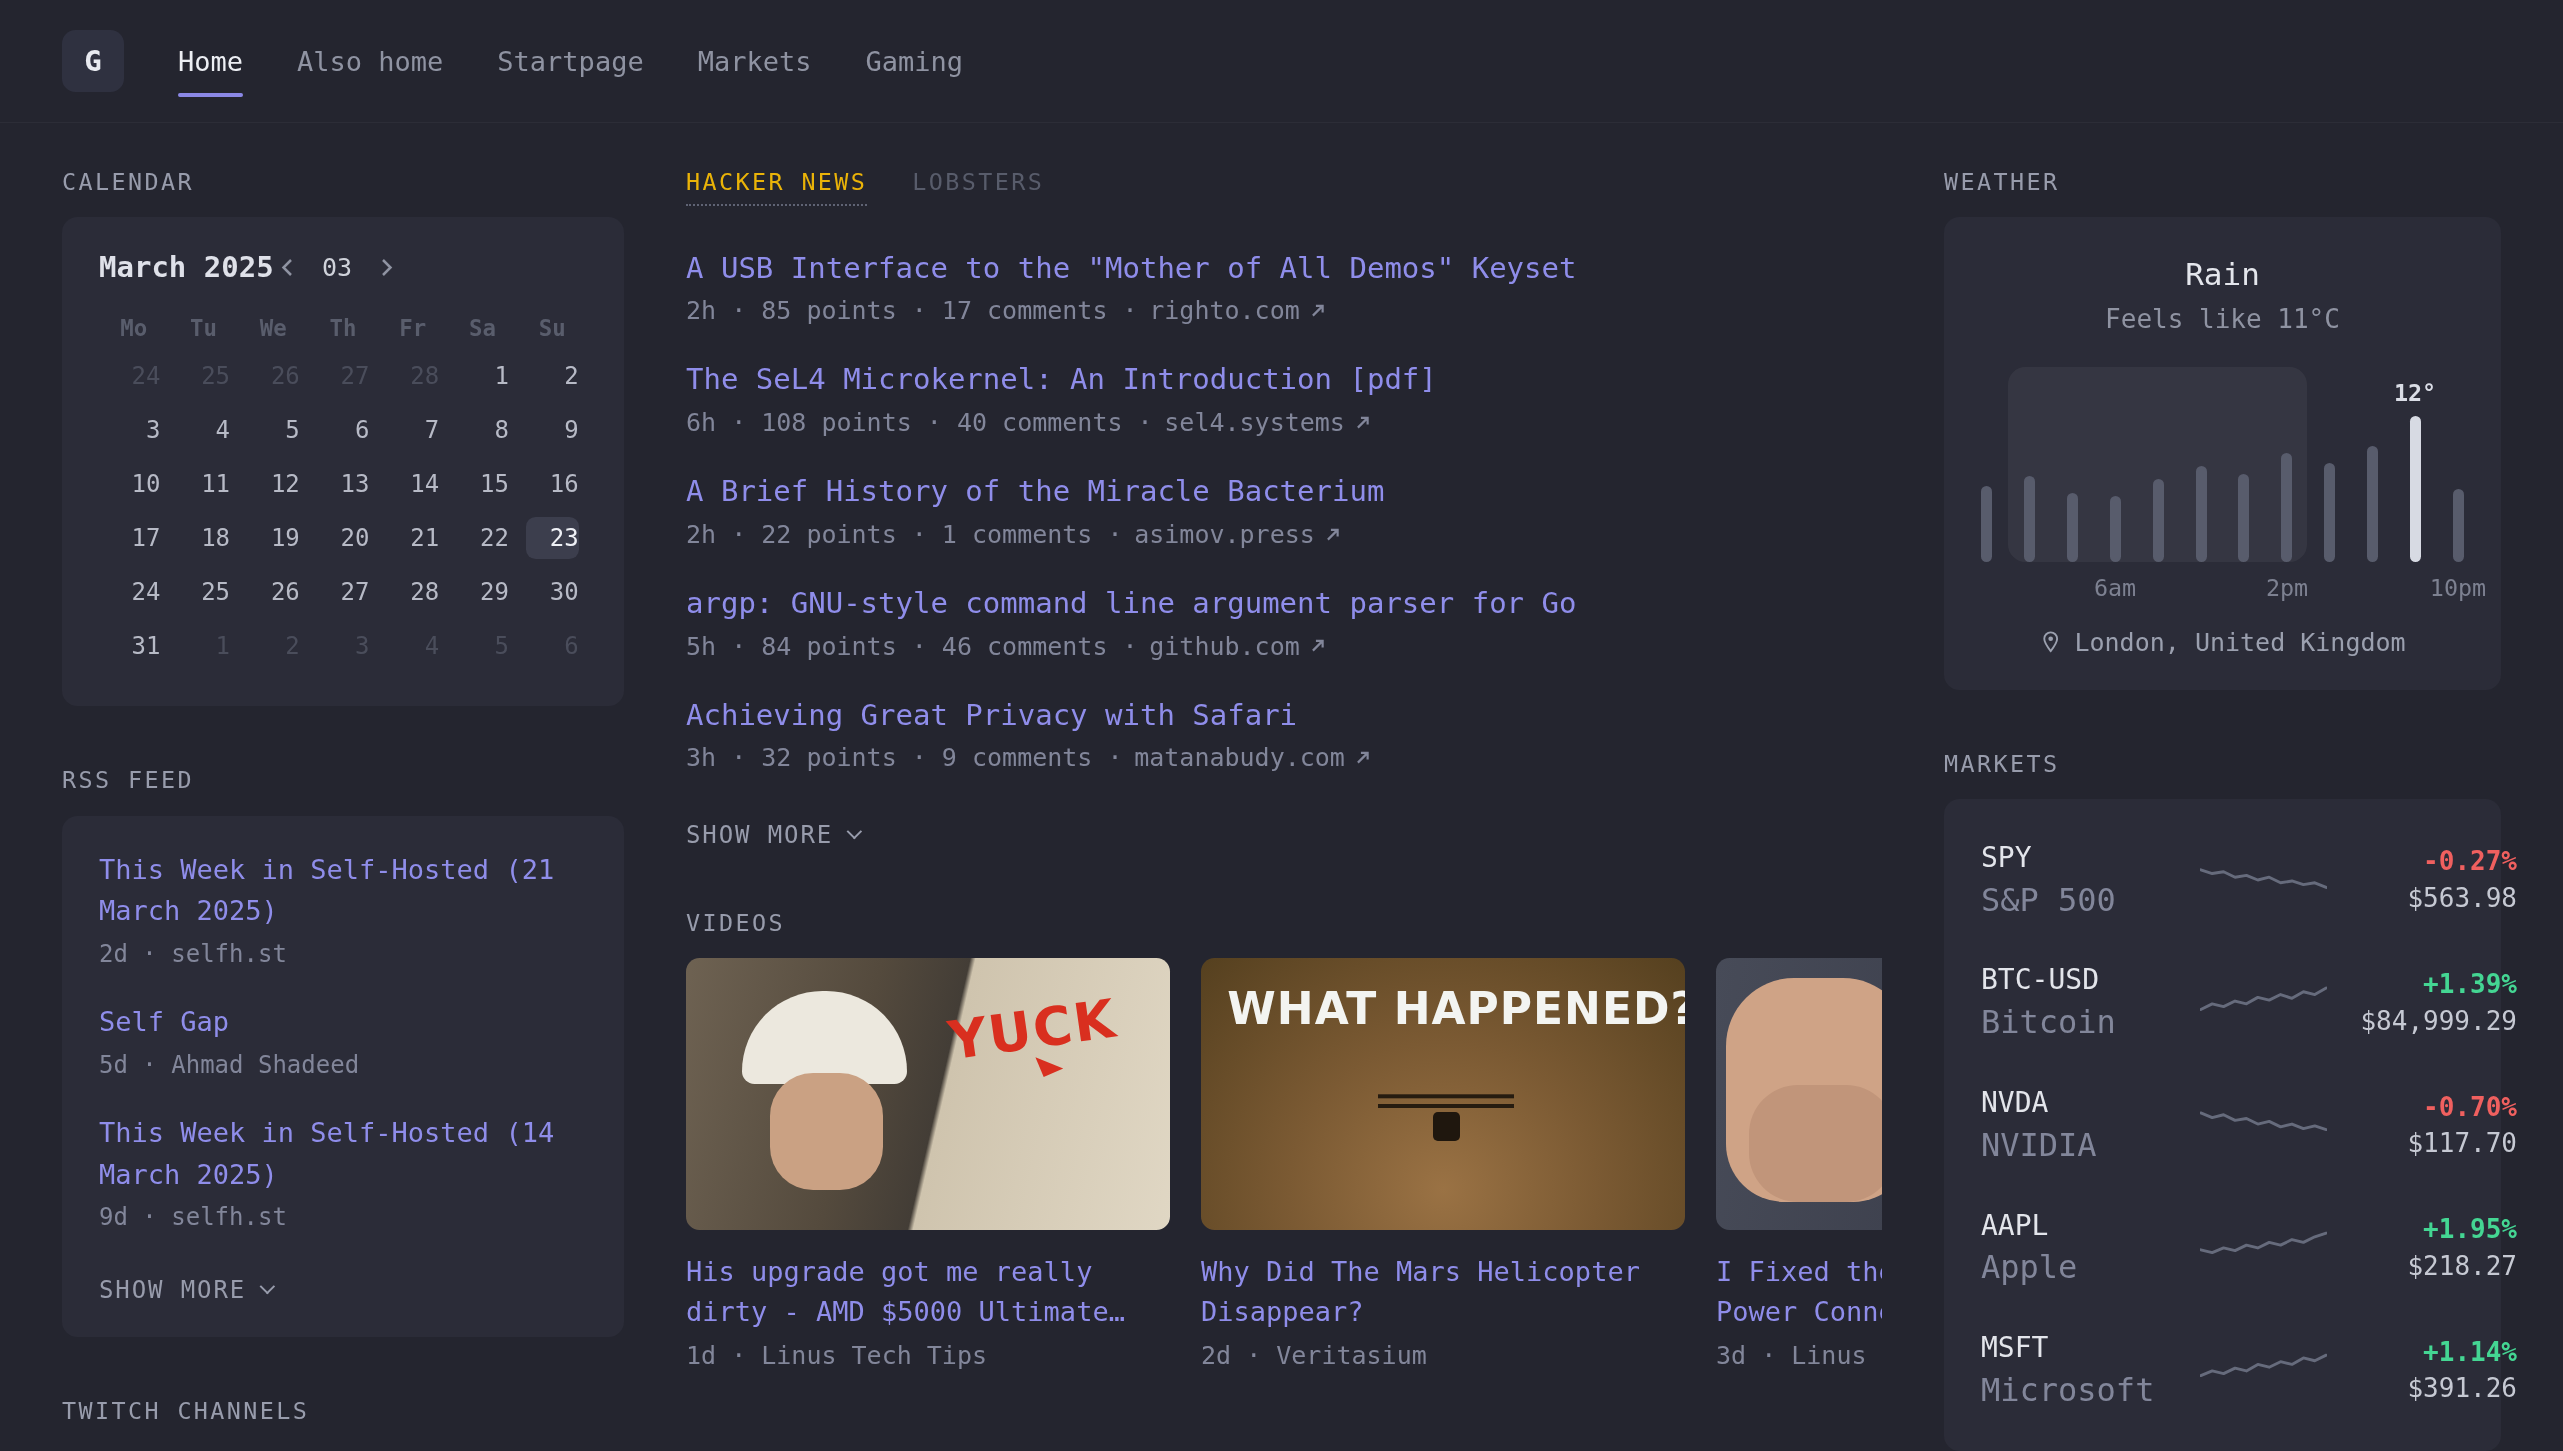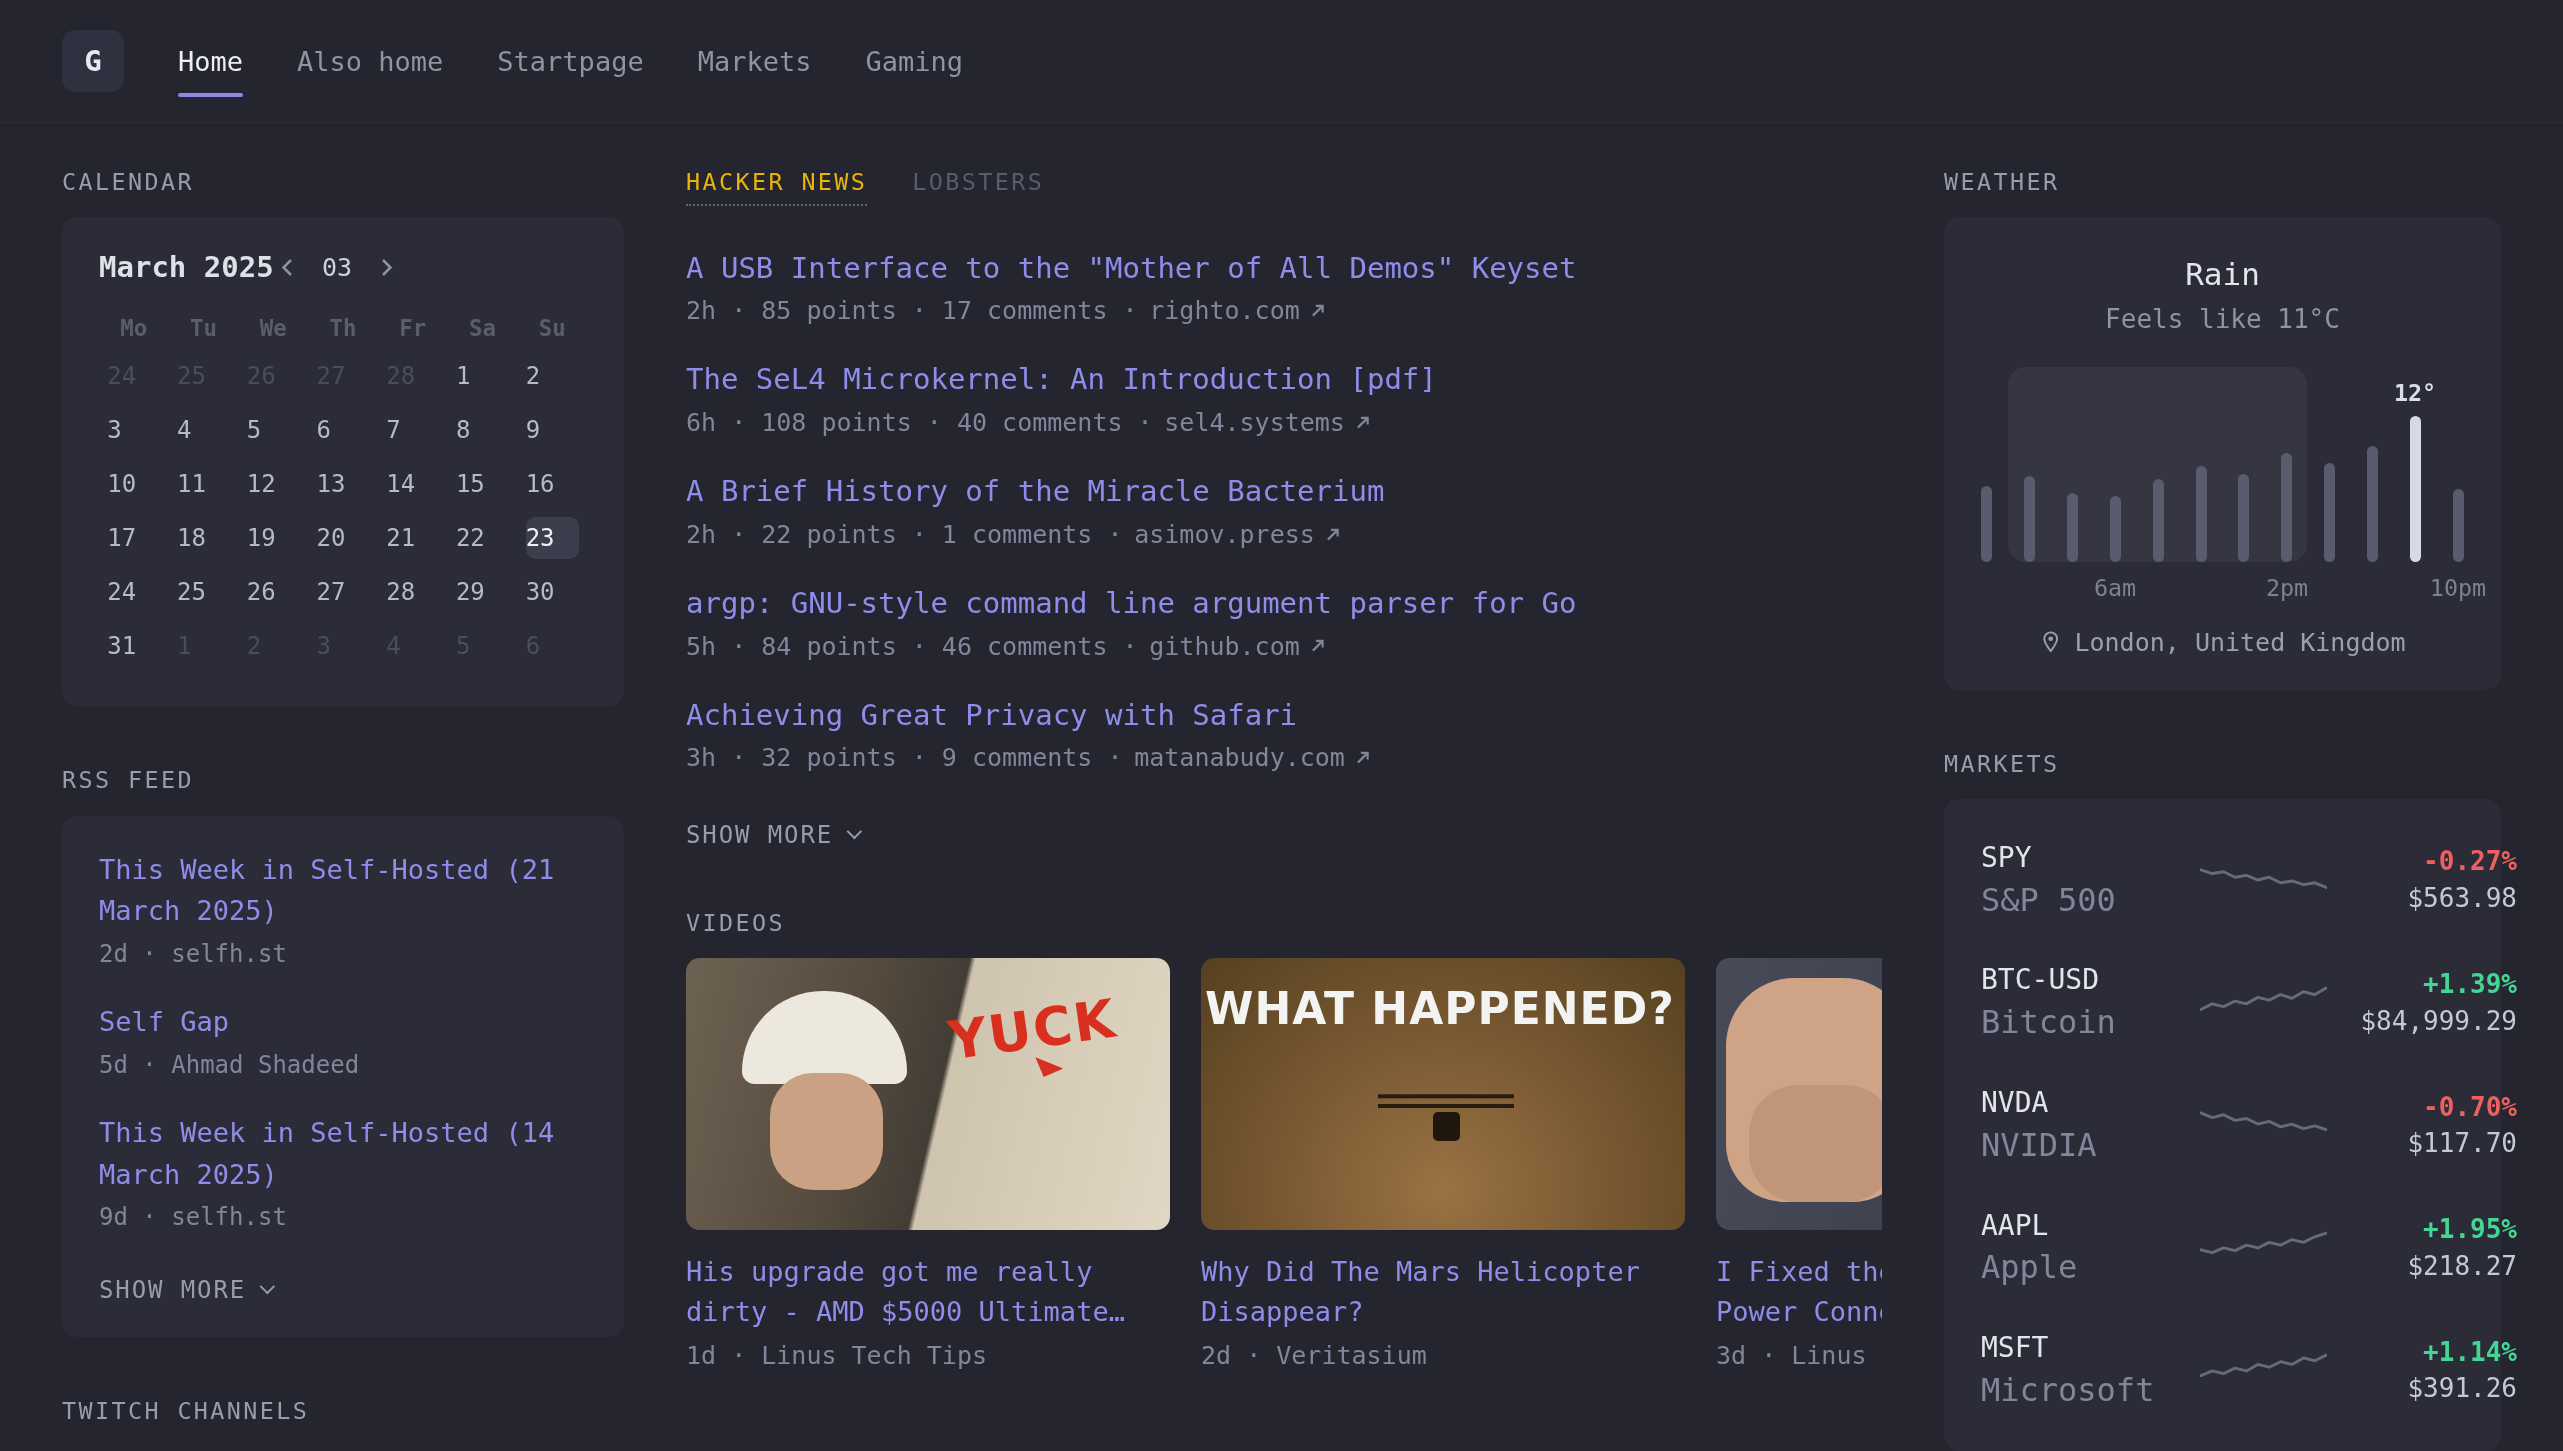--- a/index.html
+++ b/index.html
@@ -45,21 +45,21 @@
   .cal-header { display: flex; align-items: center; }
   .cal-title { font-size: 29px; font-weight: 700; color: #dfe1e9; }
   .cal-controls { display: flex; align-items: center; gap: 19.5px; }
   .cal-nav { display: flex; align-items: center; color: #8f93a2; padding: 1.9px; }
   .cal-nav svg { width: 25px; height: 25px; }
   .cal-month-num { font-size: 25px; color: #cfd2da; }
   .cal-weekdays { display: grid; grid-template-columns: repeat(7,1fr); margin-top: 31px; font-weight: bold; }
   .cal-weekday { text-align: center; font-size: 22.4px; color: #595d6c; }
   .cal-grid { display: grid; grid-template-columns: repeat(7,1fr); margin-top: 7.8px; }
   .cal-day { height: 54px; display: flex; align-items: center; justify-content: center; font-size: 24px; color: #b7bac6; cursor: pointer; }
-  .cal-day span { display: inline-block; min-width: 53px; text-align: left; padding: 6.8px 0; border-radius: 9.7px; }
+  .cal-day span { display: inline-block; min-width: 53px; text-align: right; padding: 6.8px 0; border-radius: 9.7px; }
   .cal-day.muted { color: #4a4d5b; }
   .cal-day.selected span { background: #3c3e4d; color: #eef0f5; }
 
   
   .feed-item { margin-bottom: 33px; }
   .feed-title { font-size: 27px; line-height: 1.55; color: #8f8dea; cursor: pointer; }
   .feed-meta { margin-top: 7.8px; font-size: 24px; color: #82869a; }
   .show-more {
     display: inline-flex; align-items: center; gap: 15.6px;
     font-size: 24px; letter-spacing: 1.9px; color: #989cac; margin-top: 11.7px;
@@ -108,21 +108,21 @@
   }
   .thumb-2 { background: radial-gradient(ellipse at 50% 85%, #9a7244 0%, #7b5a33 45%, #55401f 100%); }
   .thumb-2 .thumb-art::before { 
     content: ""; position: absolute; left: 177px; top: 146px; width: 136px; height: 3.9px;
     background: #261c10; box-shadow: 0 -9.7px 0 0 #261c10;
   }
   .thumb-2 .thumb-art::after { 
     content: ""; position: absolute; left: 232px; top: 154px; width: 27px; height: 29px;
     background: #1f170e; border-radius: 4.9px;
   }
-  .thumb-2 .thumb-text { top: 25px; left: 4px; width: 100%; text-align: left; color: #f3f4f1; font-size: 44px; letter-spacing: 1px; }
+  .thumb-2 .thumb-text { top: 25px; left: 12px; width: 100%; text-align: right; color: #f3f4f1; font-size: 44px; letter-spacing: 1px; }
   .thumb-3 { background: linear-gradient(100deg, #474b58 0%, #3c3f4c 55%, #2f323d 100%); }
   .thumb-3 .thumb-art::before { 
     content: ""; position: absolute; left: 9.7px; top: 19.5px; width: 185px; height: 224px;
     background: #cfa386; border-radius: 68px 68px 58px 58px;
   }
   .thumb-3 .thumb-art::after { 
     content: ""; position: absolute; left: 33px; top: 127px; width: 146px; height: 117px;
     background: #c1957a; border-radius: 49px;
   }
 

